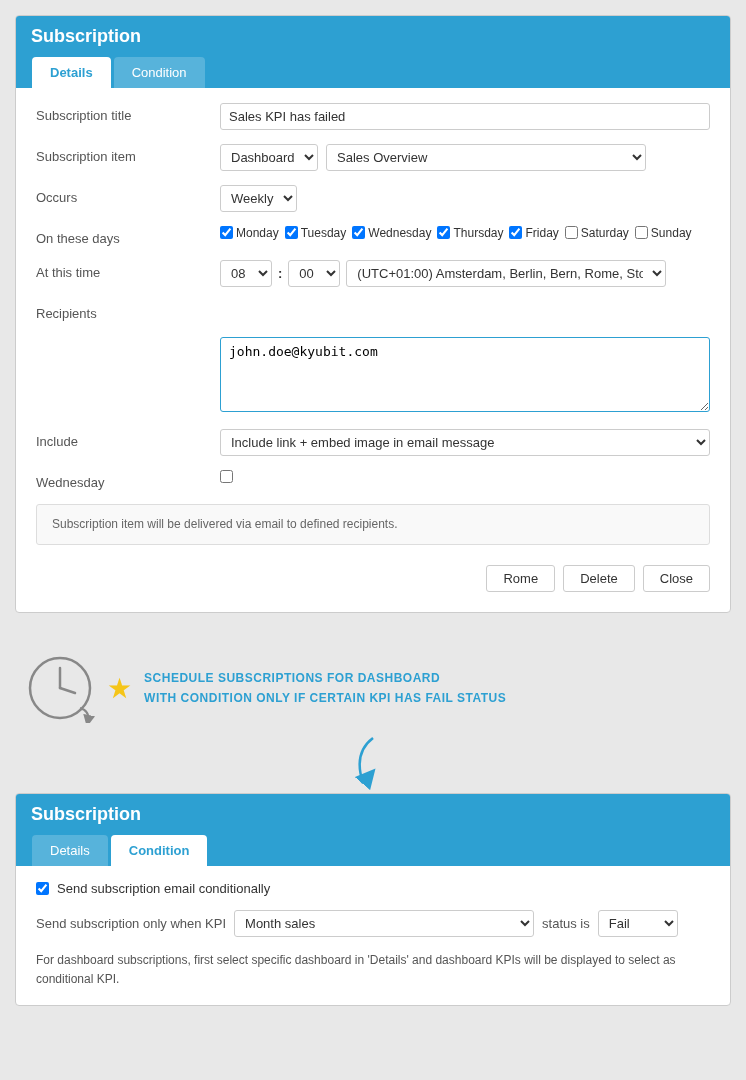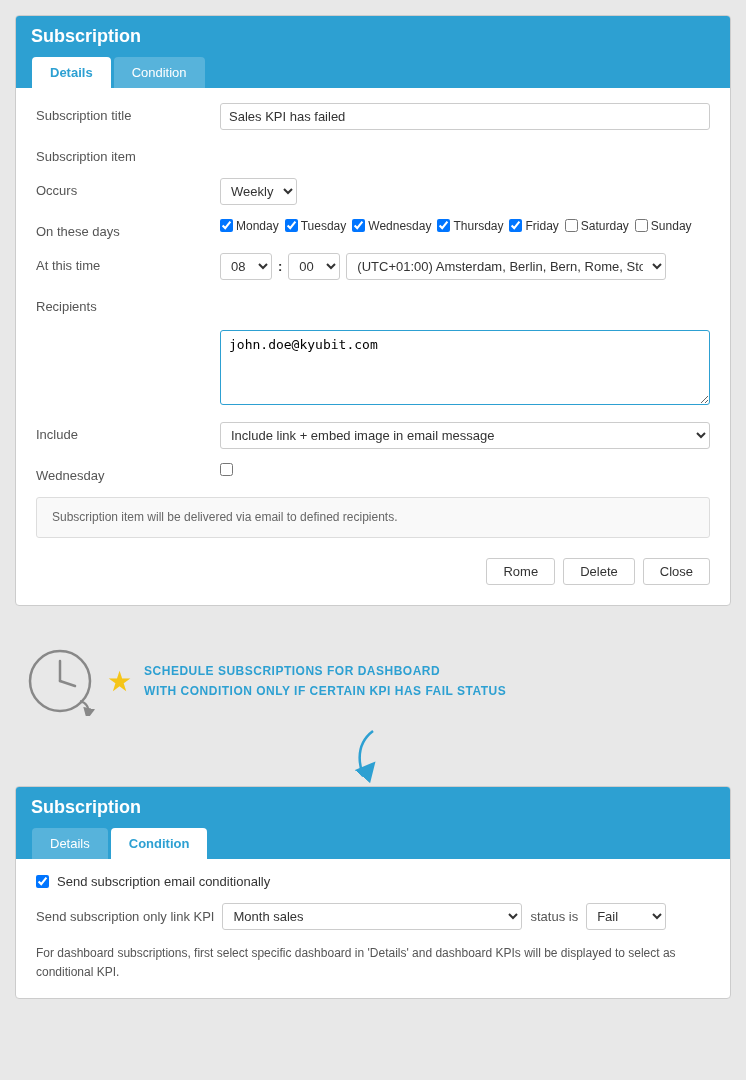--- a/index.html
+++ b/index.html
@@ -244,20 +244,28 @@
 
     <div class="form-row">
       <div class="form-label">Subscription title</div>
       <div class="form-control">
         <input type="text" value="Sales KPI has failed" style="">
       </div>
     </div>
 
     <div class="form-row">
       <div class="form-label">Subscription item</div>
+      <div class="form-control select-row">
+        <select>
+          <option value="Dashboard">Dashboard</option>
+        </select>
+        <select style="width:320px;">
+          <option value="Sales Overview">Sales Overview</option>
+        </select>
+      </div>
     </div>
 
     <div class="form-row">
       <div class="form-label">Occurs</div>
       <div class="form-control">
         <select>
           <option value="Weekly">Weekly</option>
         </select>
       </div>
     </div>
@@ -388,21 +396,21 @@
     <div class="tab active">Condition</div>
   </div>
   <div class="panel-body">
 
     <div class="condition-checkbox-row">
       <input type="checkbox" checked="" style="">
       <span>Send subscription email conditionally</span>
     </div>
 
     <div class="kpi-row">
-      <span class="kpi-label">Send subscription only link KPI</span>
+      <span class="kpi-label">Send subscription only when KPI</span>
       <select class="select-wide">
         <option value="Month sales">Month sales</option>
       </select>
       <span class="kpi-label">status is</span>
       <select style="width:80px;">
         <option value="Fail">Fail</option>
       </select>
     </div>
 
     <div class="kpi-info">For dashboard subscriptions, first select specific dashboard in 'Details' and dashboard KPIs will be displayed to select as conditional KPI.</div>

